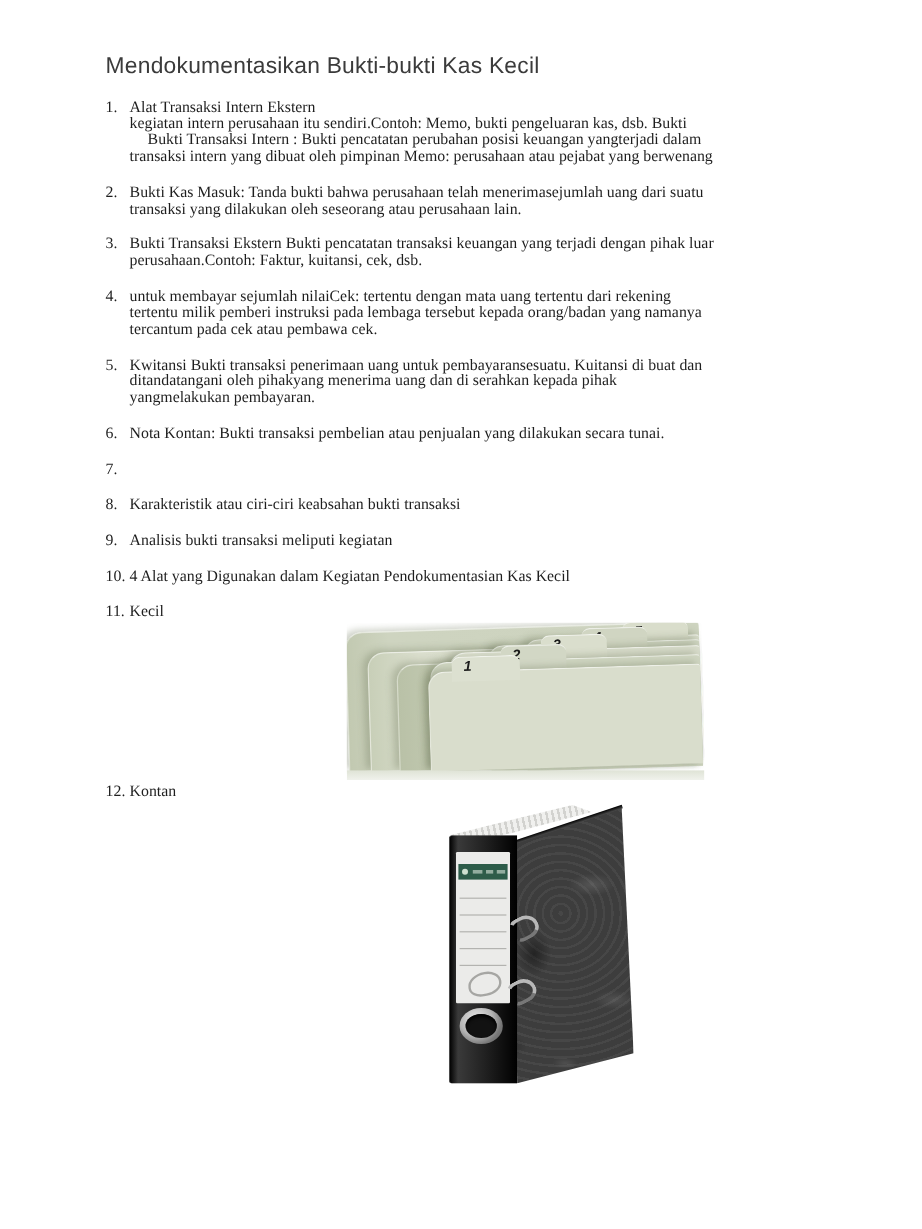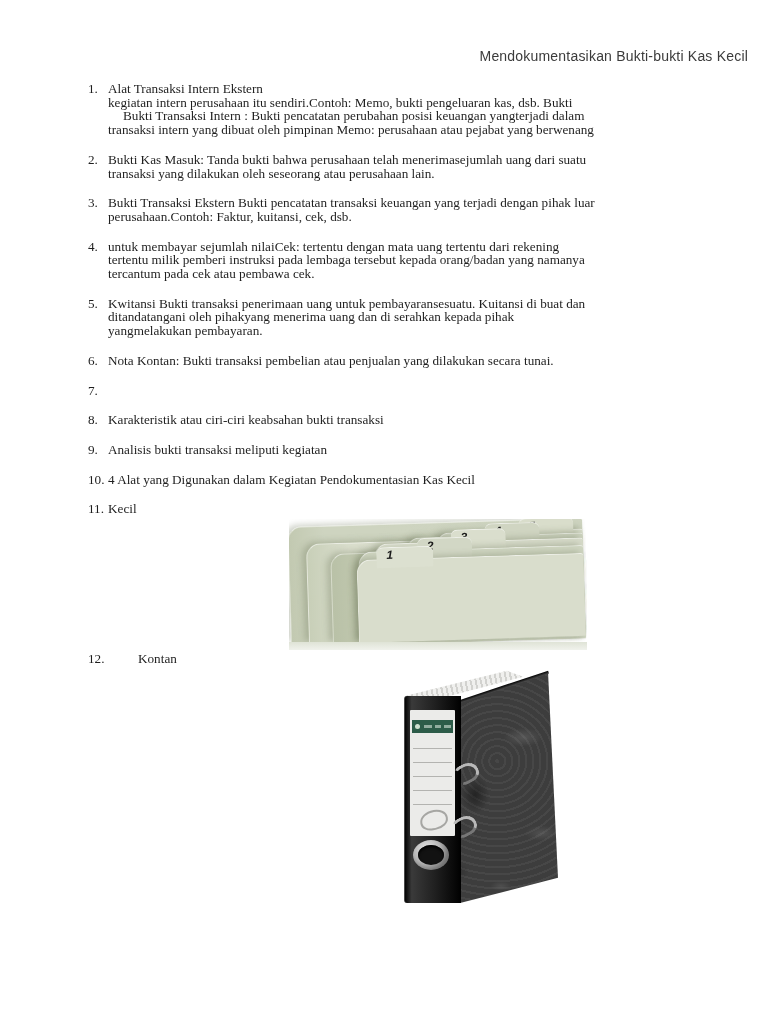--- a/index.html
+++ b/index.html
@@ -4,32 +4,32 @@
 <style>
   html,body{margin:0;padding:0;}
   body{
     width:768px;height:1024px;background:#ffffff;position:relative;
     font-family:"Liberation Serif", serif;color:#1e1e1e;overflow:hidden;
   }
   .page{padding:45px 20px 0 88px;}
 
   .doc-title{
     font-family:"Liberation Sans", sans-serif;
-    font-size:14px;font-weight:400;color:#3b3b3b;
-    line-height:22px;margin:0 0 15px 0;letter-spacing:.2px;text-align:right;
+    font-size:19px;font-weight:400;color:#3b3b3b;
+    line-height:22px;margin:0 0 15px 0;letter-spacing:.2px;
   }
 
   .doc-list{font-size:13.2px;line-height:13.7px;}
   .item{display:flex;margin-bottom:16px;}
   .num{flex:0 0 20px;}
   .body{flex:1 1 auto;min-width:0;}
   .ln{white-space:nowrap;}
   .ln.indent{padding-left:15px;}
   .item.has-guide{margin-bottom:2px;}
-  .item.has-ordner{margin-bottom:0;gap:30px;}
+  .item.has-ordner{margin-bottom:0;}
 
   
   .fig-guide{
     position:relative;width:298px;height:131px;
     margin:3px 0 0 181px;overflow:hidden;background:#fff;
   }
   .gsheet{position:absolute;border-radius:14px 3px 0 0;
     border-top:1px solid rgba(255,255,255,.55);
     border-left:1px solid rgba(255,255,255,.3);
     box-shadow:-4px -2px 6px rgba(95,105,75,.30);

